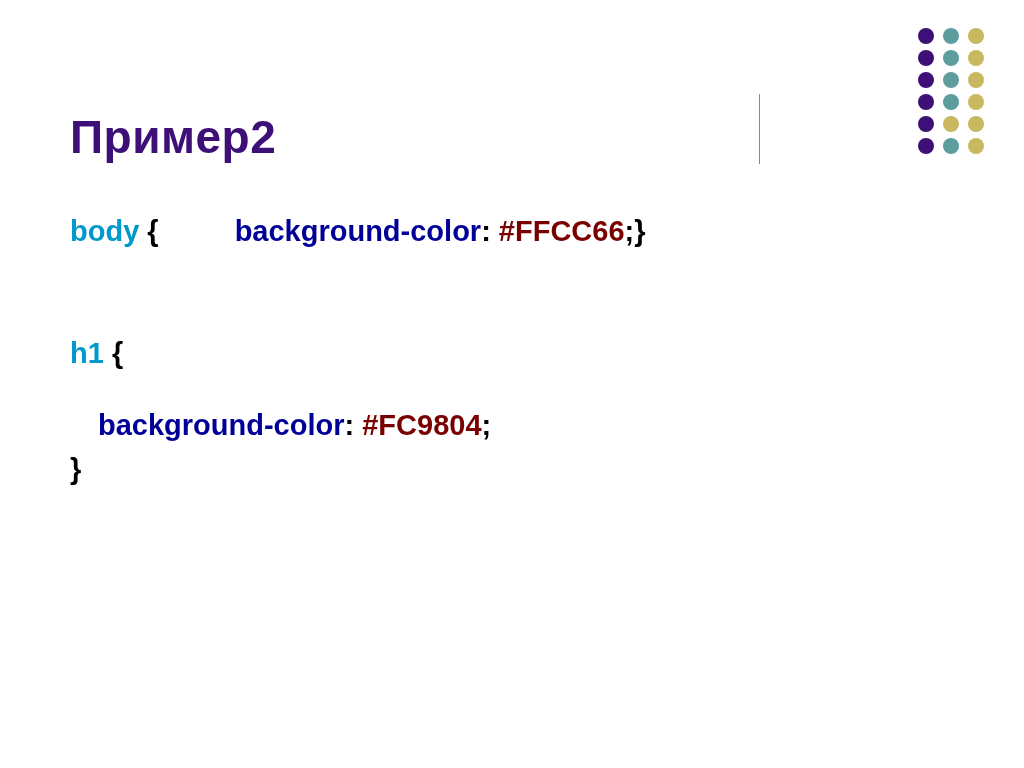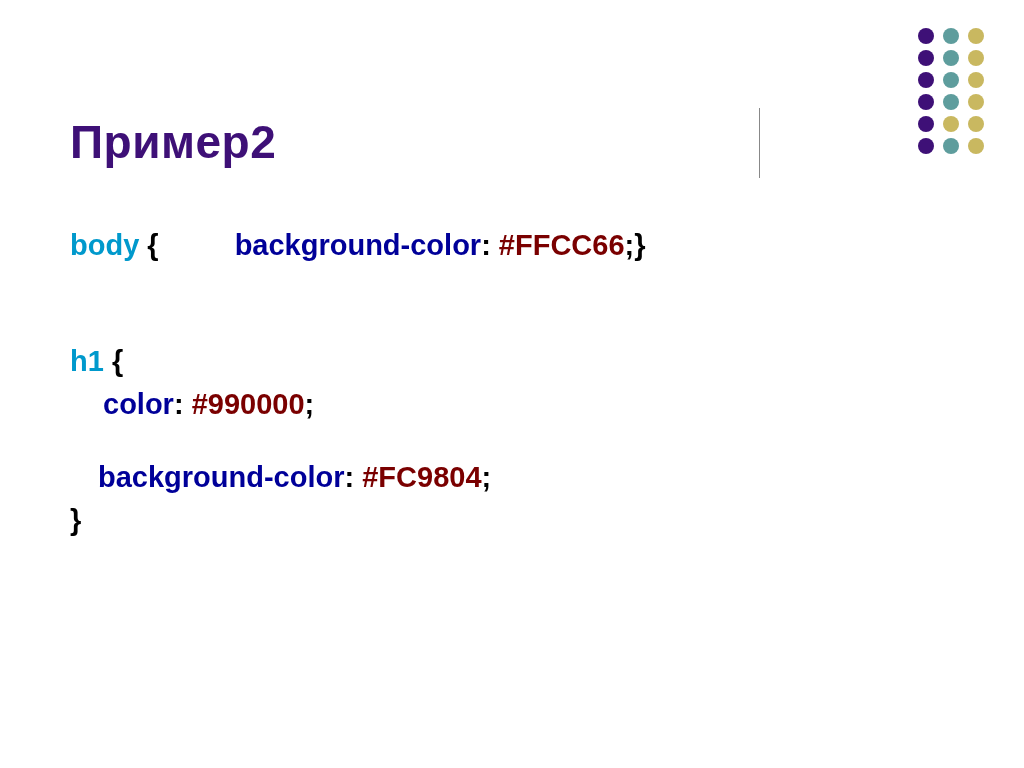--- a/index.html
+++ b/index.html
@@ -33,22 +33,22 @@
       flex-direction: column;
       gap: 6px;
     }
     .dot {
       width: 16px;
       height: 16px;
       border-radius: 50%;
     }
     .title-row {
       display: flex;
-      align-items: center;
-      margin-top: 46px;
+      align-items: flex-end;
+      margin-top: 32px;
     }
     .title {
       font-size: 46px;
       font-weight: bold;
       color: #3E1077;
       letter-spacing: 0.5px;
     }
     .divider {
       width: 1px;
       height: 70px;
@@ -81,21 +81,21 @@
       color: #000;
     }
     .tab {
       display: inline-block;
       width: 76px;
     }
     .line-gap {
       height: 60px;
     }
     .line1 {
-      margin-bottom: 12px;
+      margin-bottom: 18px;
     }
     .indent {
       padding-left: 33px;
     }
     .indent2 {
       padding-left: 28px;
       margin-top: 29px;
     }
   </style>
 </head>
@@ -139,23 +139,20 @@
     <div class="code-line line1">
       <span class="selector">body</span><span class="brace"> {</span><span class="tab"></span><span class="property">background-color</span><span class="semi">:</span><span class="value"> #FFCC66</span><span class="semi">;</span><span class="brace">}</span>
     </div>
 
     <div class="line-gap"></div>
 
     <div class="code-line">
       <span class="selector">h1</span><span class="brace"> {</span>
     </div>
 
-    <div class="code-line indent">
-      <span class="property">color</span><span class="semi">:</span><span class="value"> #990000</span><span class="semi">;</span>
-    </div>
 
     <div class="code-line indent2">
       <span class="property">background-color</span><span class="semi">:</span><span class="value"> #FC9804</span><span class="semi">;</span>
     </div>
 
     <div class="code-line">
       <span class="brace">}</span>
     </div>
   </div>
 

